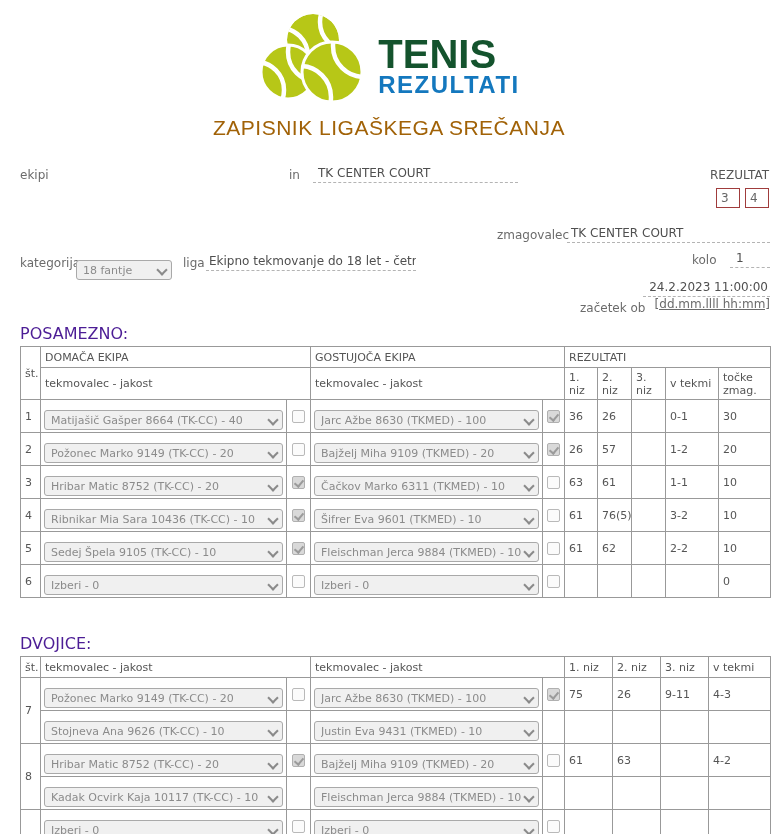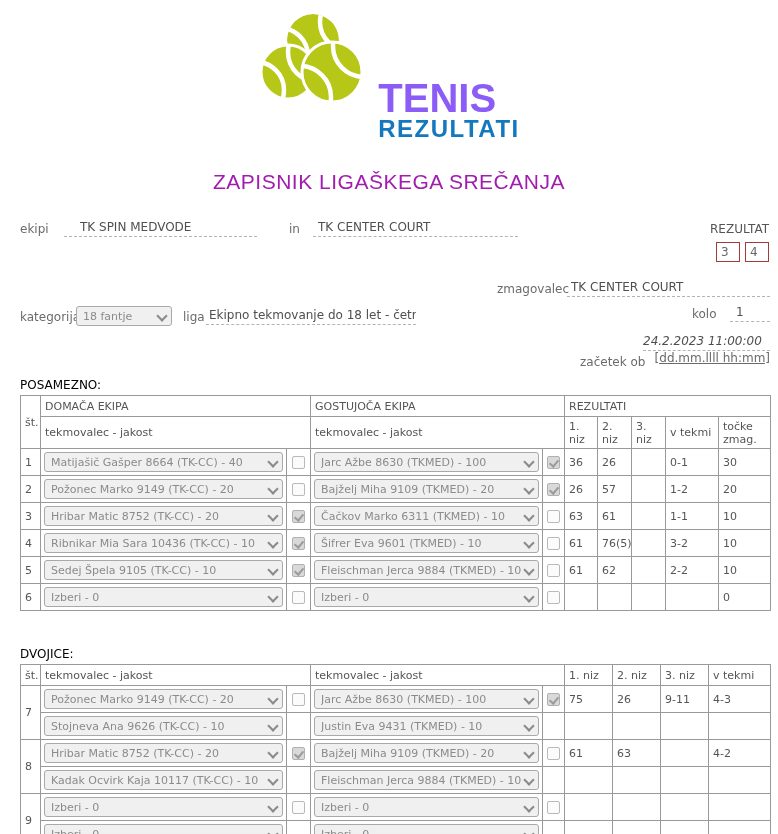--- a/index.html
+++ b/index.html
@@ -5,28 +5,28 @@
   * { box-sizing: border-box; }
   html, body { margin: 0; padding: 0; background: #fff; }
   body {
     width: 778px; height: 834px; overflow: hidden;
     font-family: "DejaVu Sans", sans-serif; color: #555;
   }
 
   
   .logo-row { display: flex; justify-content: center; align-items: flex-start; padding-top: 12px; }
   .logo-text { margin-left: 6px; padding-top: 24px; font-family: "Liberation Sans", sans-serif; }
-  .logo-title { font-size: 40px; font-weight: bold; color: #8b5cf6; line-height: 36px; letter-spacing: 0px; margin-top: 44px; }
+  .logo-title { font-size: 40px; font-weight: bold; color: #14532d; line-height: 36px; letter-spacing: 0px; }
   .logo-subtitle { font-size: 24px; font-weight: bold; color: #1478be; line-height: 26px; letter-spacing: 1.5px; }
 
   
   .page-title {
-    text-align: center; margin-top: 28px;
+    text-align: center; margin-top: 12px;
     font-family: "Liberation Sans", sans-serif;
-    font-size: 21px; color: #a21caf; letter-spacing: 0.5px;
+    font-size: 21px; color: #a16207; letter-spacing: 0.5px;
   }
 
   
   .meta { position: relative; height: 152px; margin-top: 18px; font-size: 12px; color: #6b6b6b; }
   .meta .lbl { position: absolute; white-space: nowrap; }
   .dashed-field {
     position: absolute; border-bottom: 1px dashed #b4b4b4;
     color: #4f4f4f; font-size: 12px; white-space: nowrap; overflow: hidden;
     height: 18px; line-height: 16px;
   }
@@ -35,21 +35,21 @@
     display: inline-block; width: 24px; height: 20px;
     border: 1px solid #a03c3c; color: #666; font-size: 12px;
     padding: 2px 0 0 4px; background: #fff;
   }
   .fmt-hint { position: absolute; white-space: nowrap; color: #6b6b6b; text-decoration: underline; }
 
   
   .selbox {
     display: flex; align-items: center; height: 20px;
     background: #f0f0f0; border: 1px solid #a9a9a9; border-radius: 3px;
-    padding: 0 4px 0 6px; color: #8b8b8b; font-size: 11px; overflow: hidden;
+    padding: 0 4px 0 6px; color: #8b8b8b; font-size: 11px; overflow: hidden; margin-top: 8px;
   }
   .selbox-text { flex: 1; overflow: hidden; white-space: nowrap; }
   .selbox-arrow { width: 10px; height: 10px; flex: 0 0 10px; position: relative; }
   .selbox-arrow::before {
     content: ""; position: absolute; left: 1px; top: 1px;
     width: 6px; height: 6px;
     border-right: 2px solid #8a8a8a; border-bottom: 2px solid #8a8a8a;
     transform: rotate(45deg);
   }
 
@@ -59,21 +59,21 @@
     border: 1px solid #b9b9b9; background: #fbfbfb; border-radius: 2px; position: relative;
   }
   .cbx.checked { background: #d9d9d9; border-color: #b0b0b0; }
   .cbx.checked::after {
     content: ""; position: absolute; left: 3px; top: 1px; width: 4px; height: 7px;
     border-right: 2px solid #9b9b9b; border-bottom: 2px solid #9b9b9b;
     transform: rotate(40deg);
   }
 
   
-  .section-label { margin: 12px 0 3px 20px; font-size: 12px; color: #000000; }
+  .section-label { margin: 12px 0 3px 20px; font-size: 16px; color: #4c1d95; }
   .sec-singles { margin-top: 14px; }
   .sec-doubles { margin-top: 36px; }
   table.score-table {
     margin-left: 20px; width: 750px;
     border-collapse: collapse; table-layout: fixed;
     font-size: 11px; color: #555;
   }
   .score-table th, .score-table td {
     border: 1px solid #999; padding: 2px 4px;
     font-weight: normal; text-align: left; vertical-align: middle;
@@ -127,21 +127,20 @@
     <div class="logo-text">
       <div class="logo-title">TENIS</div>
       <div class="logo-subtitle">REZULTATI</div>
     </div>
   </div>
 
   <div class="page-title">ZAPISNIK LIGAŠKEGA SREČANJA</div>
 
   <div class="meta">
     <span class="lbl" style="left:20px; top:10px;">ekipi</span>
-    <span class="dashed-field" style="left:64px; top:7px; width:193px; padding-left:16px;">TK SPIN MEDVODE</span>
     <span class="lbl" style="left:289px; top:10px;">in</span>
     <span class="dashed-field" style="left:313px; top:7px; width:205px; padding-left:5px;">TK CENTER COURT</span>
     <span class="lbl" style="right:9px; top:10px; color:#555;">REZULTAT</span>
 
     <span class="score-boxes">
       <span class="score-box">3</span>
       <span class="score-box">4</span>
     </span>
 
     <span class="lbl" style="left:497px; top:70px;">zmagovalec</span>
@@ -152,21 +151,21 @@
       <span class="selbox-text">18 fantje</span>
       <span class="selbox-arrow"></span>
     </span>
     <span class="lbl" style="left:183px; top:98px;">liga</span>
     <span class="dashed-field" style="left:206px; top:95px; width:210px; padding-left:3px;">Ekipno tekmovanje do 18 let - četrtfinale</span>
 
     <span class="lbl" style="left:692px; top:95px;">kolo</span>
     <span class="dashed-field" style="left:730px; top:92px; width:40px; padding-left:6px;">1</span>
 
     <span class="lbl" style="left:580px; top:124px;margin-top:19px;">začetek ob</span>
-    <span class="dashed-field" style="left:643px; top:121px; width:127px; padding-right:2px;font-style:italic;">24.2.2023 11:00:00</span>
+    <span class="dashed-field" style="left:643px; top:121px; width:127px; text-align:right; padding-right:2px;">24.2.2023 11:00:00</span>
     <span class="fmt-hint" style="left:643px; top:139px; width:127px; text-align:right;">[dd.mm.llll hh:mm]</span>
   </div>
 
   <div class="sec-singles">
     <div class="section-label">POSAMEZNO:</div>
     <table class="score-table">
       <colgroup>
         <col style="width:20px">
           <col style="width:246px">
           <col style="width:24px">

